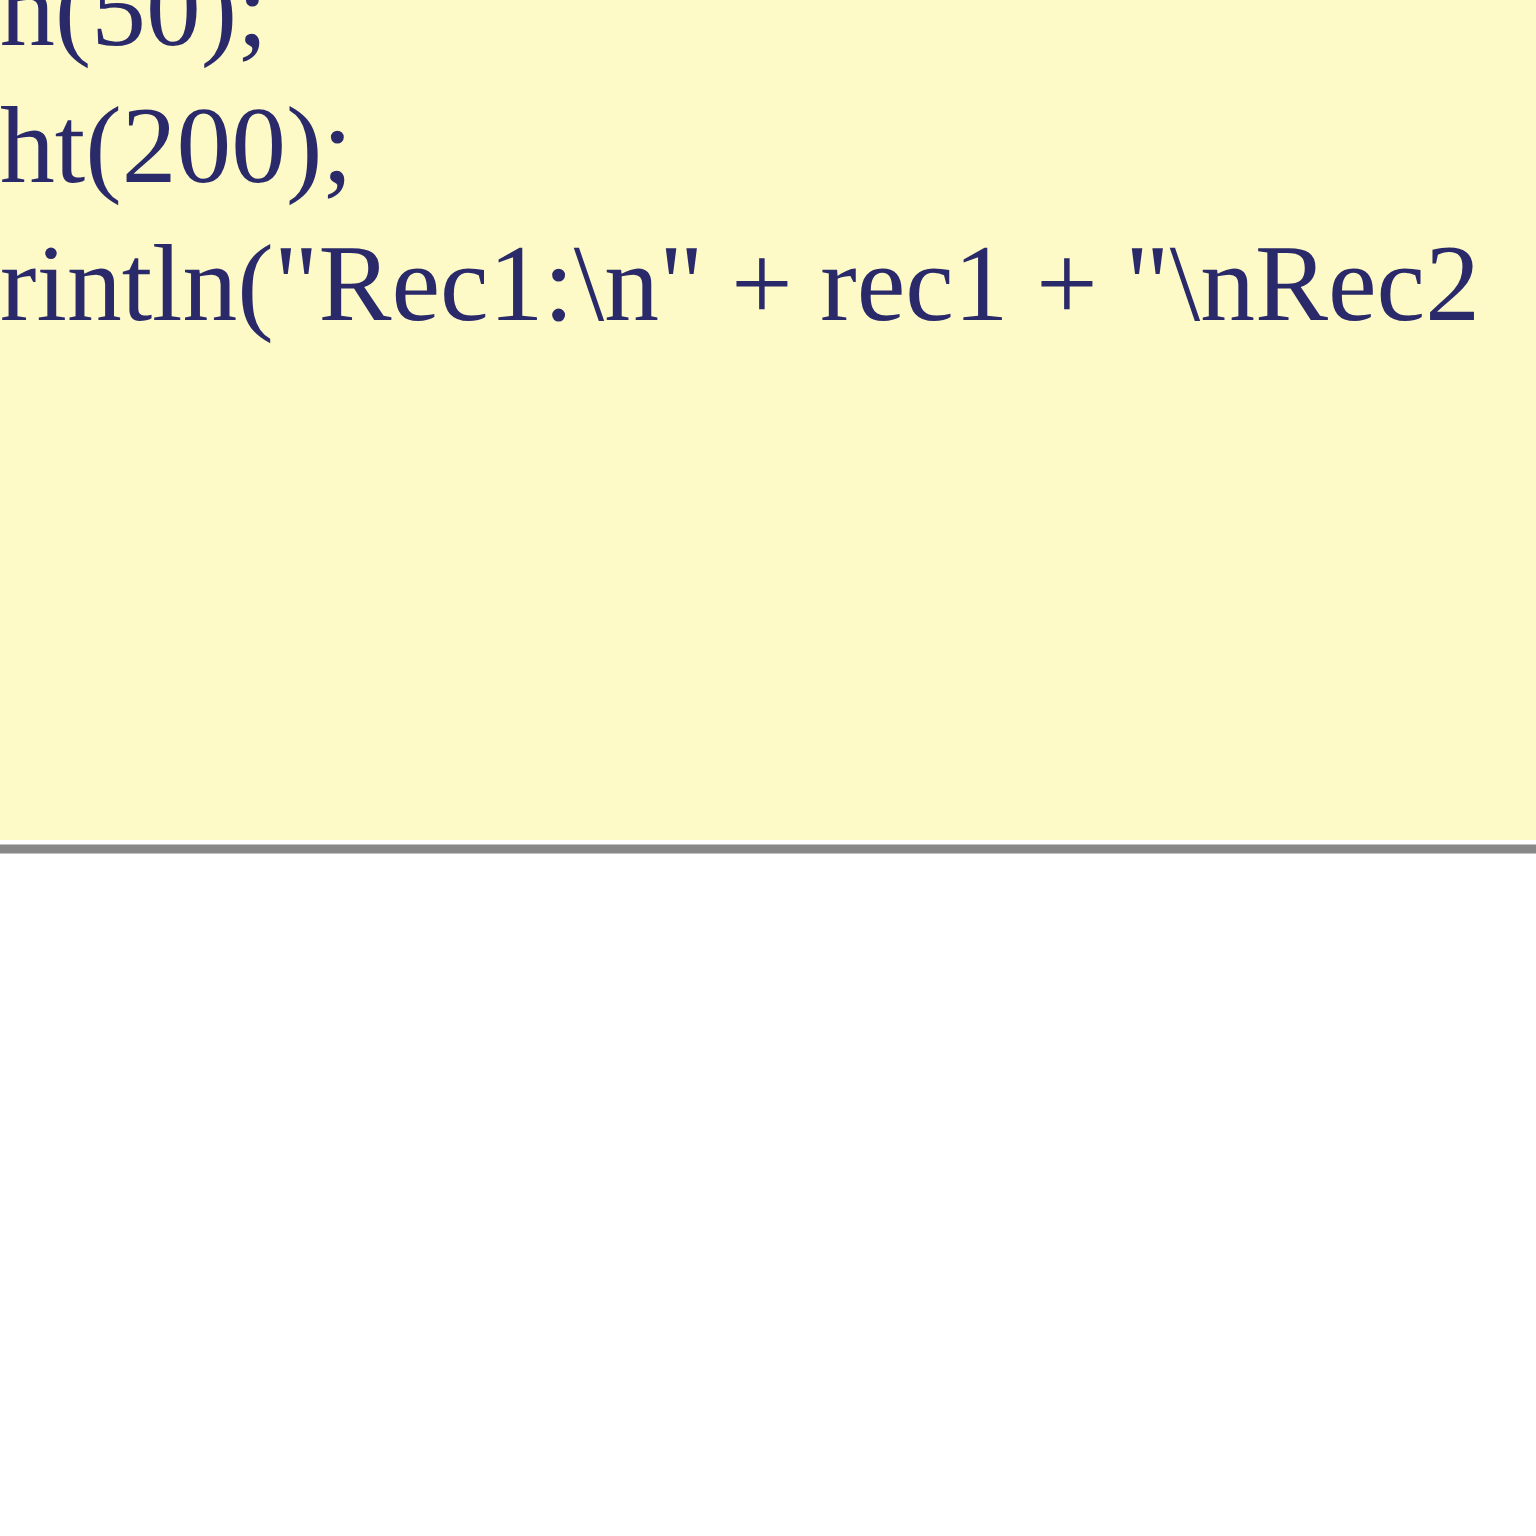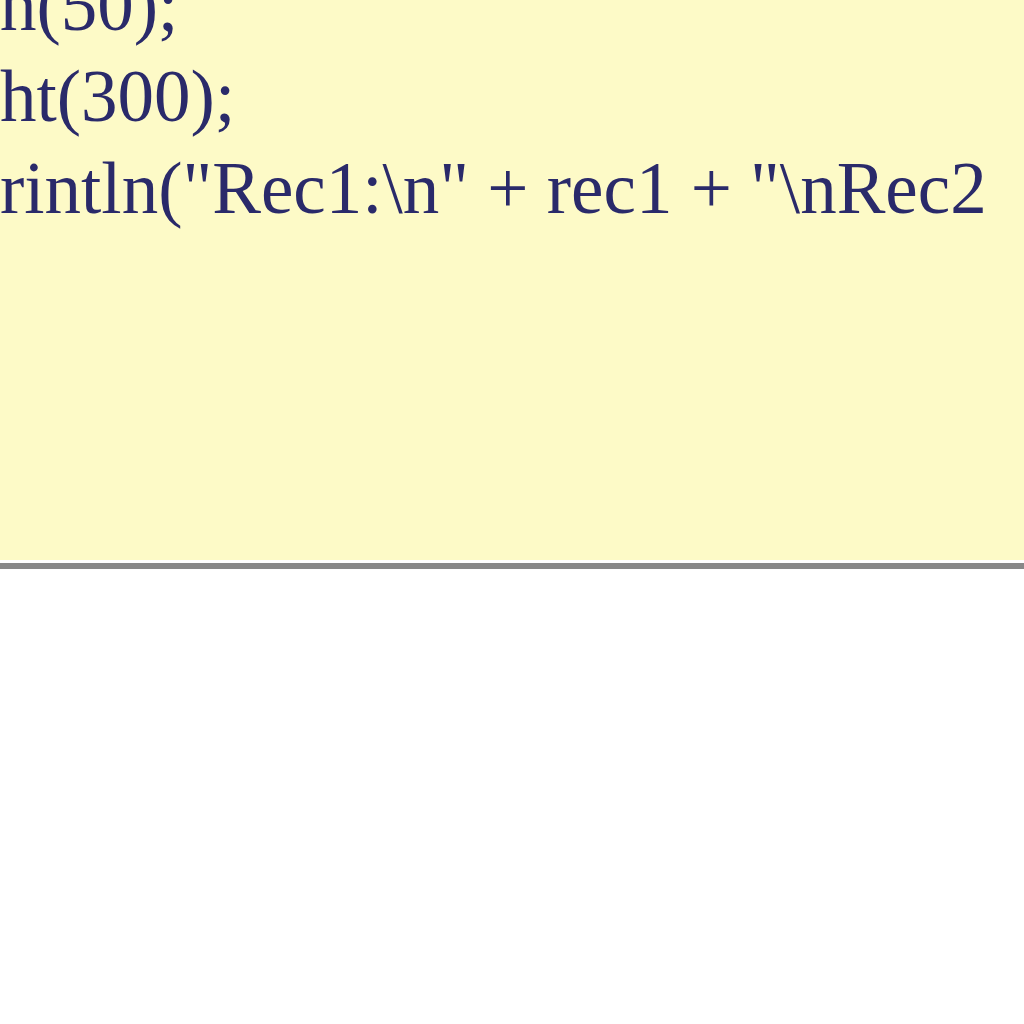--- a/index.html
+++ b/index.html
@@ -36,16 +36,16 @@
       height: 6px;
       background: #888888;
       margin-top: 3px;
     }
   </style>
 </head>
 <body>
 
 <div class="code-block">
   <div class="code-content"><span>h(50);</span>
-<span>ht(300);</span>
+<span>ht(200);</span>
 <span>rintln("Rec1:\n" + rec1 + "\nRec2</span></div>
 </div>
 <div class="separator"></div>
 
 </body></html>

